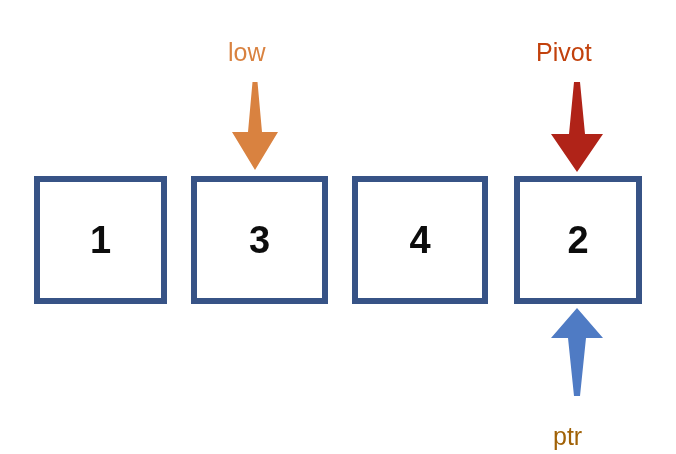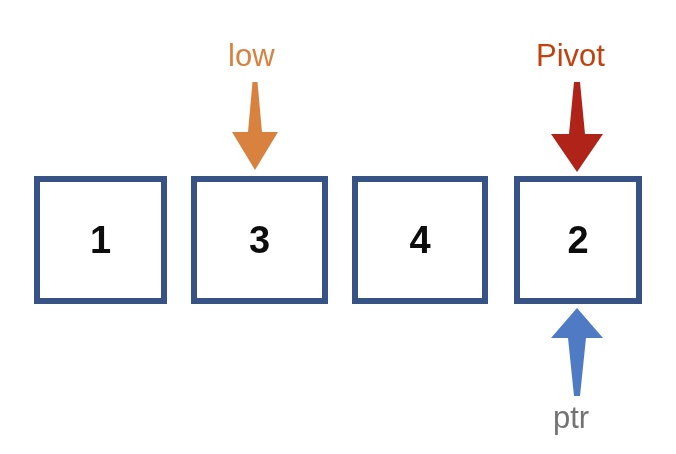--- a/index.html
+++ b/index.html
@@ -32,21 +32,21 @@
     font-weight: bold;
     font-size: 38px;
     line-height: 1;
     color: #0d0d0d;
     letter-spacing: 0;
     user-select: none;
   }
   .marker-label {
     position: absolute;
     font-family: "Liberation Sans", sans-serif;
-    font-size: 31px;
+    font-size: 25px;
     line-height: 1;
     white-space: nowrap;
     user-select: none;
   }
   .arrow-wrap {
     position: absolute;
   }
   .arrow-wrap svg {
     display: block;
     overflow: visible;
@@ -82,15 +82,15 @@
     <svg id="svg-pivot" viewBox="0 0 52 90" preserveAspectRatio="none" width="52" height="90">
       <polygon id="poly-pivot" points="23,0 29,0 34,52 52,52 26,90 0,52 18,52" fill="#B02318"></polygon>
     </svg>
   </div>
 
   <div class="arrow-wrap" id="arrow-ptr" style="left: 551px; top: 308px; width: 52px; height: 88px;">
     <svg id="svg-ptr" viewBox="0 0 52 88" preserveAspectRatio="none" width="52" height="88">
       <polygon id="poly-ptr" points="26,0 52,30 35,30 29,88 23,88 17,30 0,30" fill="#4F7BC4"></polygon>
     </svg>
   </div>
-  <div class="marker-label" id="label-ptr" style="left: 553px; top: 402px; color: #737373;">ptr</div>
+  <div class="marker-label" id="label-ptr" style="left: 553px; top: 424px; color: #a16207;">ptr</div>
 
 </div>
 
 </body></html>

